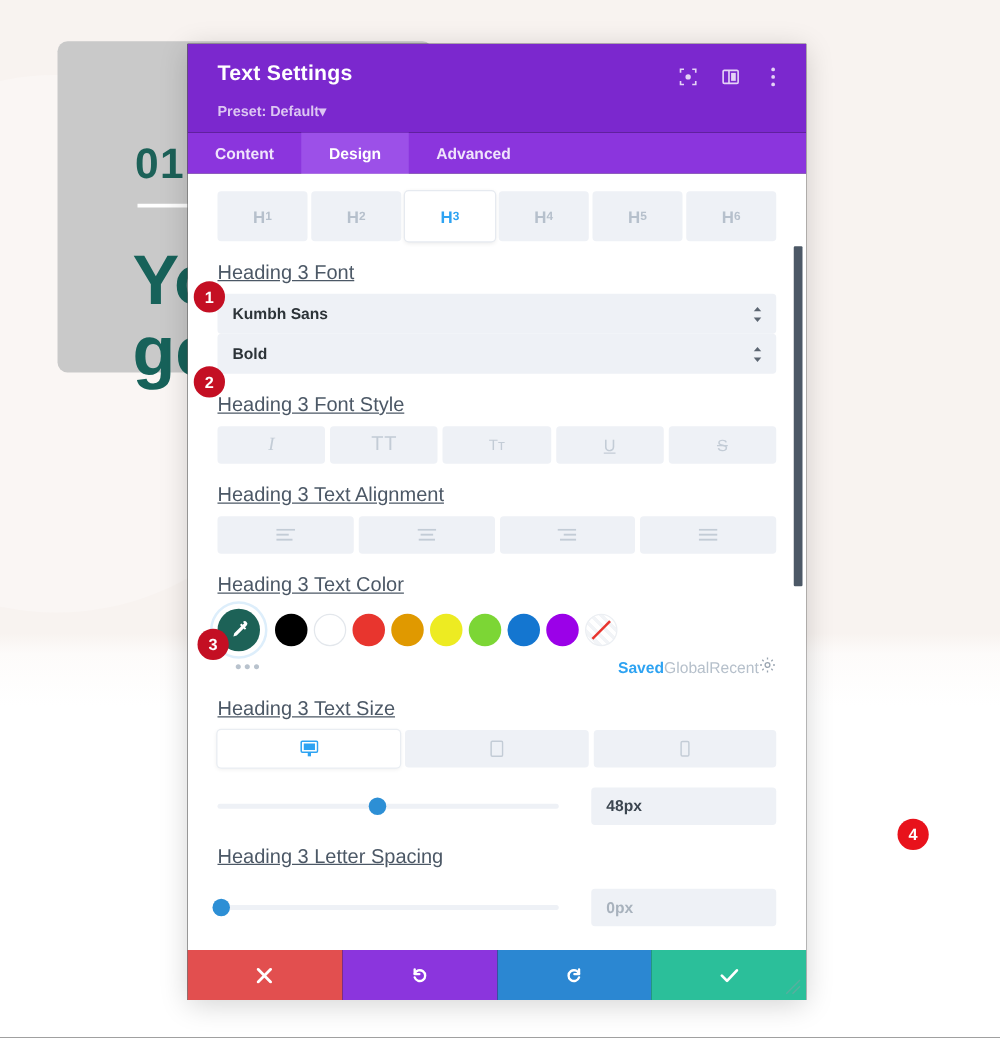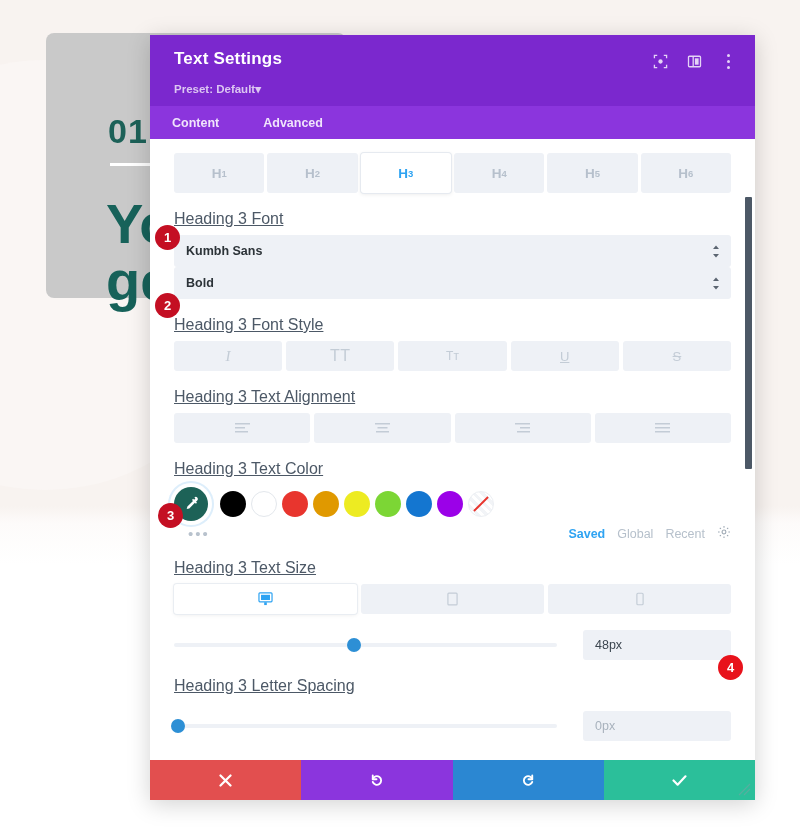--- a/index.html
+++ b/index.html
@@ -54,21 +54,21 @@
     line-height: 1.02;
     font-weight: 700;
     color: #17625a;
     white-space: pre;
   }
 
   
   #modal {
     position: absolute;
     left: 150px; top: 35px;
-    width: 605px; height: 765px;
+    width: 495px; height: 765px;
     background: #000000;
     box-shadow: 0 4px 22px rgba(0,0,0,0.18);
     display: flex; flex-direction: column;
     overflow: hidden;
   }
 
   
   #modal-header {
     background: #7b28ce;
     padding: 14px 20px 10px 24px;
@@ -235,21 +235,21 @@
   #dots-more {
     margin-top: 2px;
     color: #b8c2cd;
     font-size: 15px;
     letter-spacing: 2px;
     height: 16px;
     padding-left: 14px;
   }
   #palette-row {
     display: flex; align-items: center; justify-content: flex-end;
-    gap: 12px; margin-top: -16px;
+    gap: 0; margin-top: -16px;
     font-size: 12.5px;
   }
   .pal-link { color: #b6c0cb; cursor: pointer; }
   .pal-link.active { color: #2ea3f2; font-weight: 700; }
 
   
   .slider-row {
     display: flex; align-items: center; gap: 26px;
     margin-top: 16px;
   }
@@ -272,20 +272,21 @@
   .slider-value {
     width: 148px; height: 30px;
     background: #eef1f6;
     border-radius: 3px;
     display: flex; align-items: center;
     padding: 0 12px;
     font-size: 12.5px;
     color: #3c4650;
     flex: none;
     cursor: text;
+    font-weight: bold;
   }
   .slider-value.placeholder { color: #a8b2bd; }
 
   
   #modal-footer {
     display: flex; flex: none; height: 40px;
   }
   .fbtn {
     flex: 1;
     display: flex; align-items: center; justify-content: center;
@@ -357,20 +358,21 @@
           <circle cx="2.5" cy="2.5" r="1.5" fill="#e4d3f6"></circle>
           <circle cx="2.5" cy="8.5" r="1.5" fill="#e4d3f6"></circle>
           <circle cx="2.5" cy="14.5" r="1.5" fill="#e4d3f6"></circle>
         </svg>
       </span>
     </div>
   </div>
 
   <div id="modal-tabs">
     <div class="tab">Content</div>
+    <div class="tab active">Design</div>
     <div class="tab">Advanced</div>
   </div>
 
   <div id="modal-body">
 
     <div id="hlevels">
       <div class="hlevel">
           <span>H</span>
           <sub>1</sub>
         </div>

